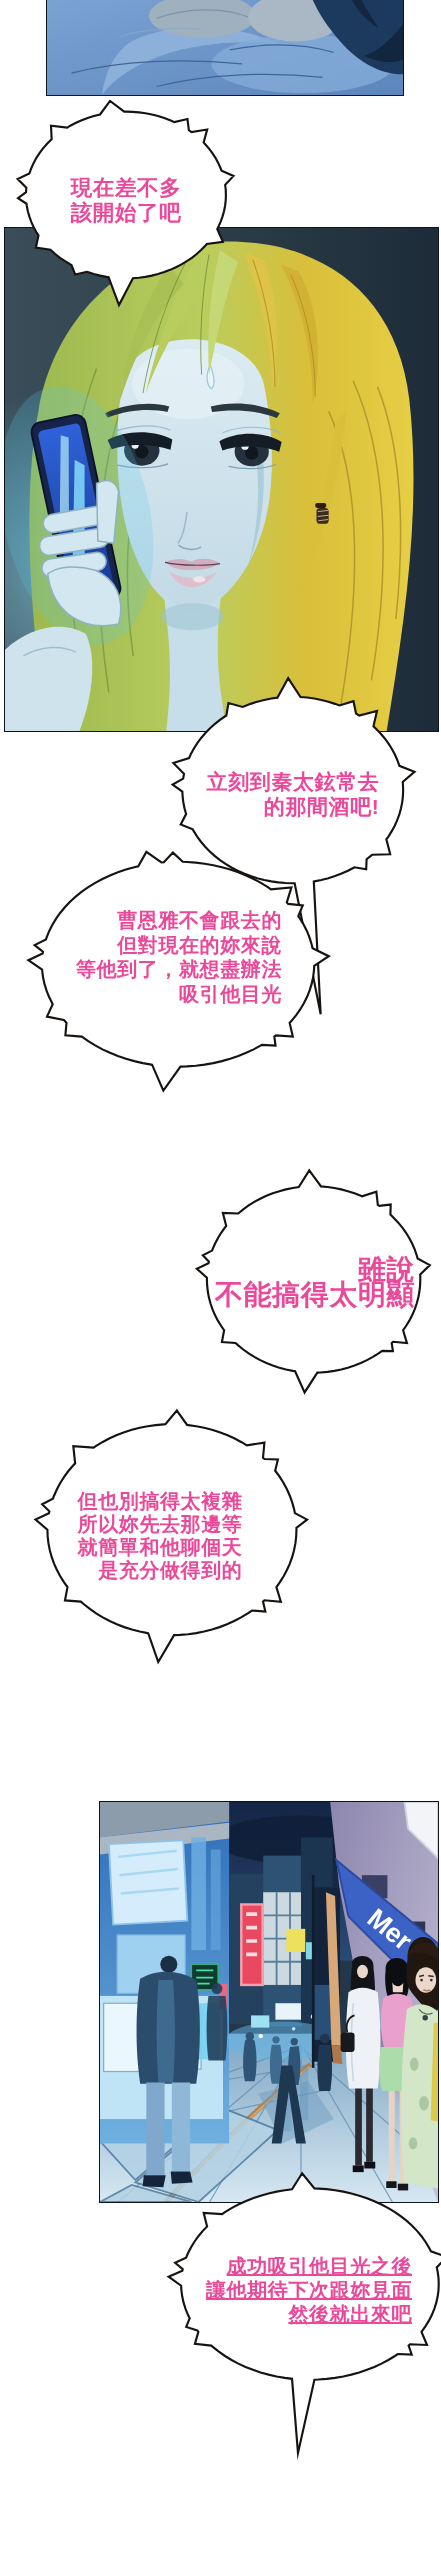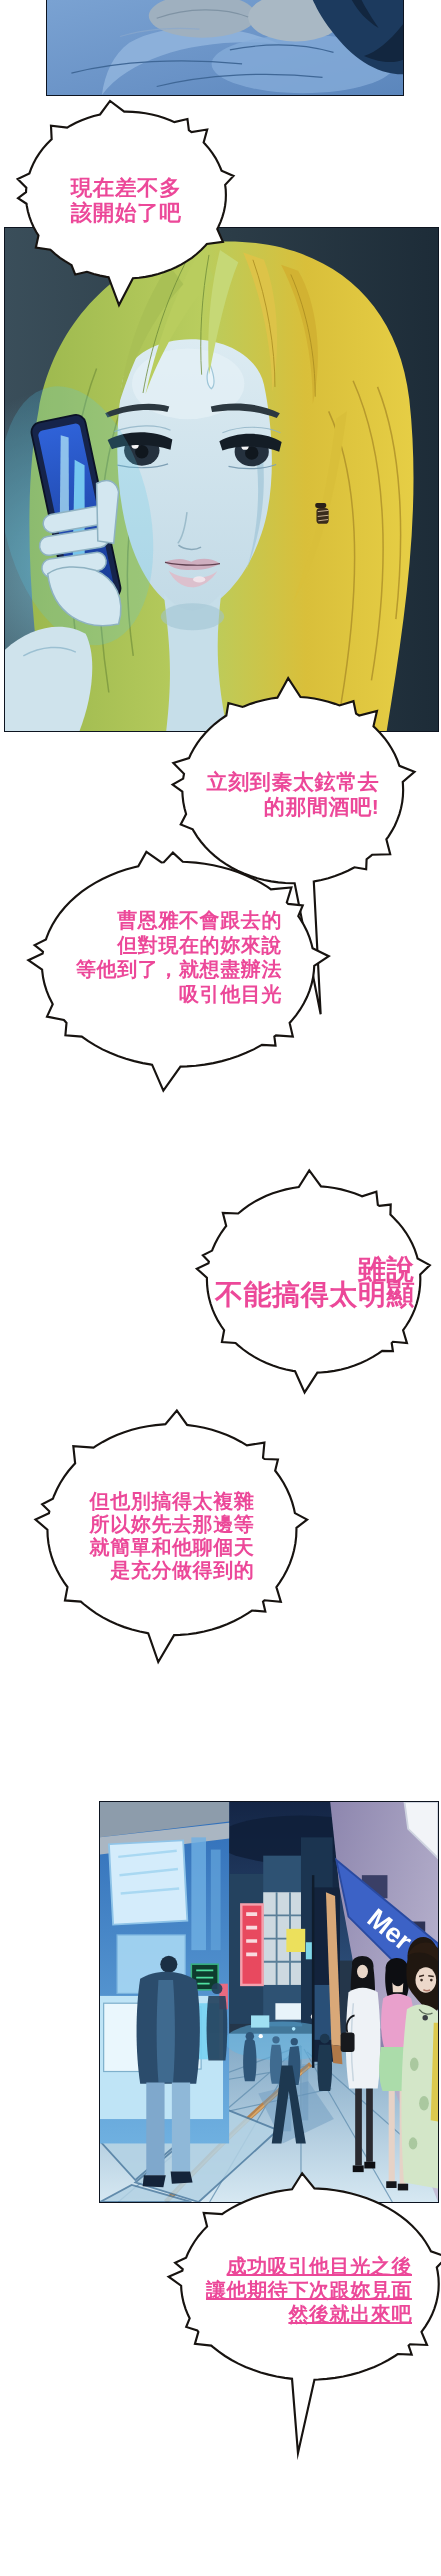--- a/index.html
+++ b/index.html
@@ -362,21 +362,21 @@
   <div class="bubble-text" style="left:179px;top:957px;font-size:20px;line-height:24.5px;">
     <div>曹恩雅不會跟去的</div>
     <div>但對現在的妳來說</div>
     <div>等他到了，就想盡辦法</div>
     <div>吸引他目光</div>
   </div>
   <div class="bubble-text" style="left:315px;top:1282px;font-size:28px;line-height:24.5px;">
     <div>雖說</div>
     <div>不能搞得太明顯</div>
   </div>
-  <div class="bubble-text" style="left:172px;top:1536px;font-size:20px;line-height:23px;">
+  <div class="bubble-text" style="left:160px;top:1536px;font-size:20px;line-height:23px;">
     <div>但也別搞得太複雜</div>
     <div>所以妳先去那邊等</div>
     <div>就簡單和他聊個天</div>
     <div>是充分做得到的</div>
   </div>
   <div class="bubble-text" style="left:309px;top:2290px;font-size:20px;line-height:24px;text-decoration:underline;">
     <div>成功吸引他目光之後</div>
     <div>讓他期待下次跟妳見面</div>
     <div>然後就出來吧</div>
   </div>

